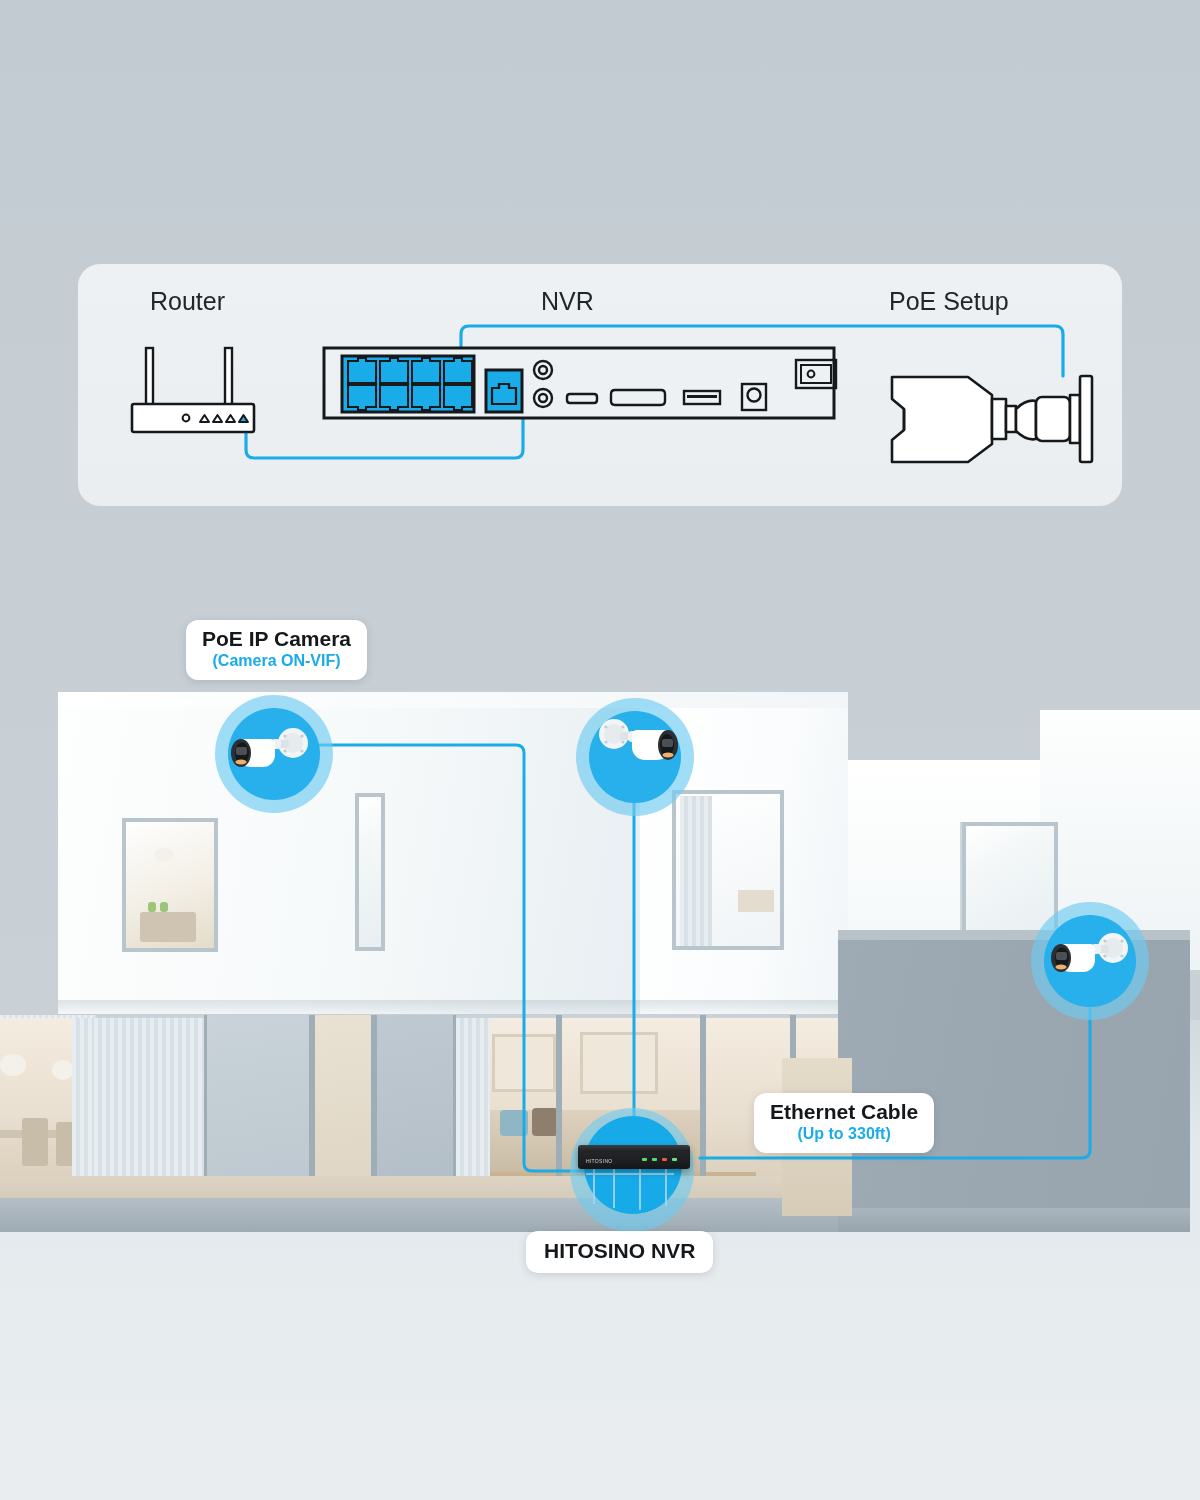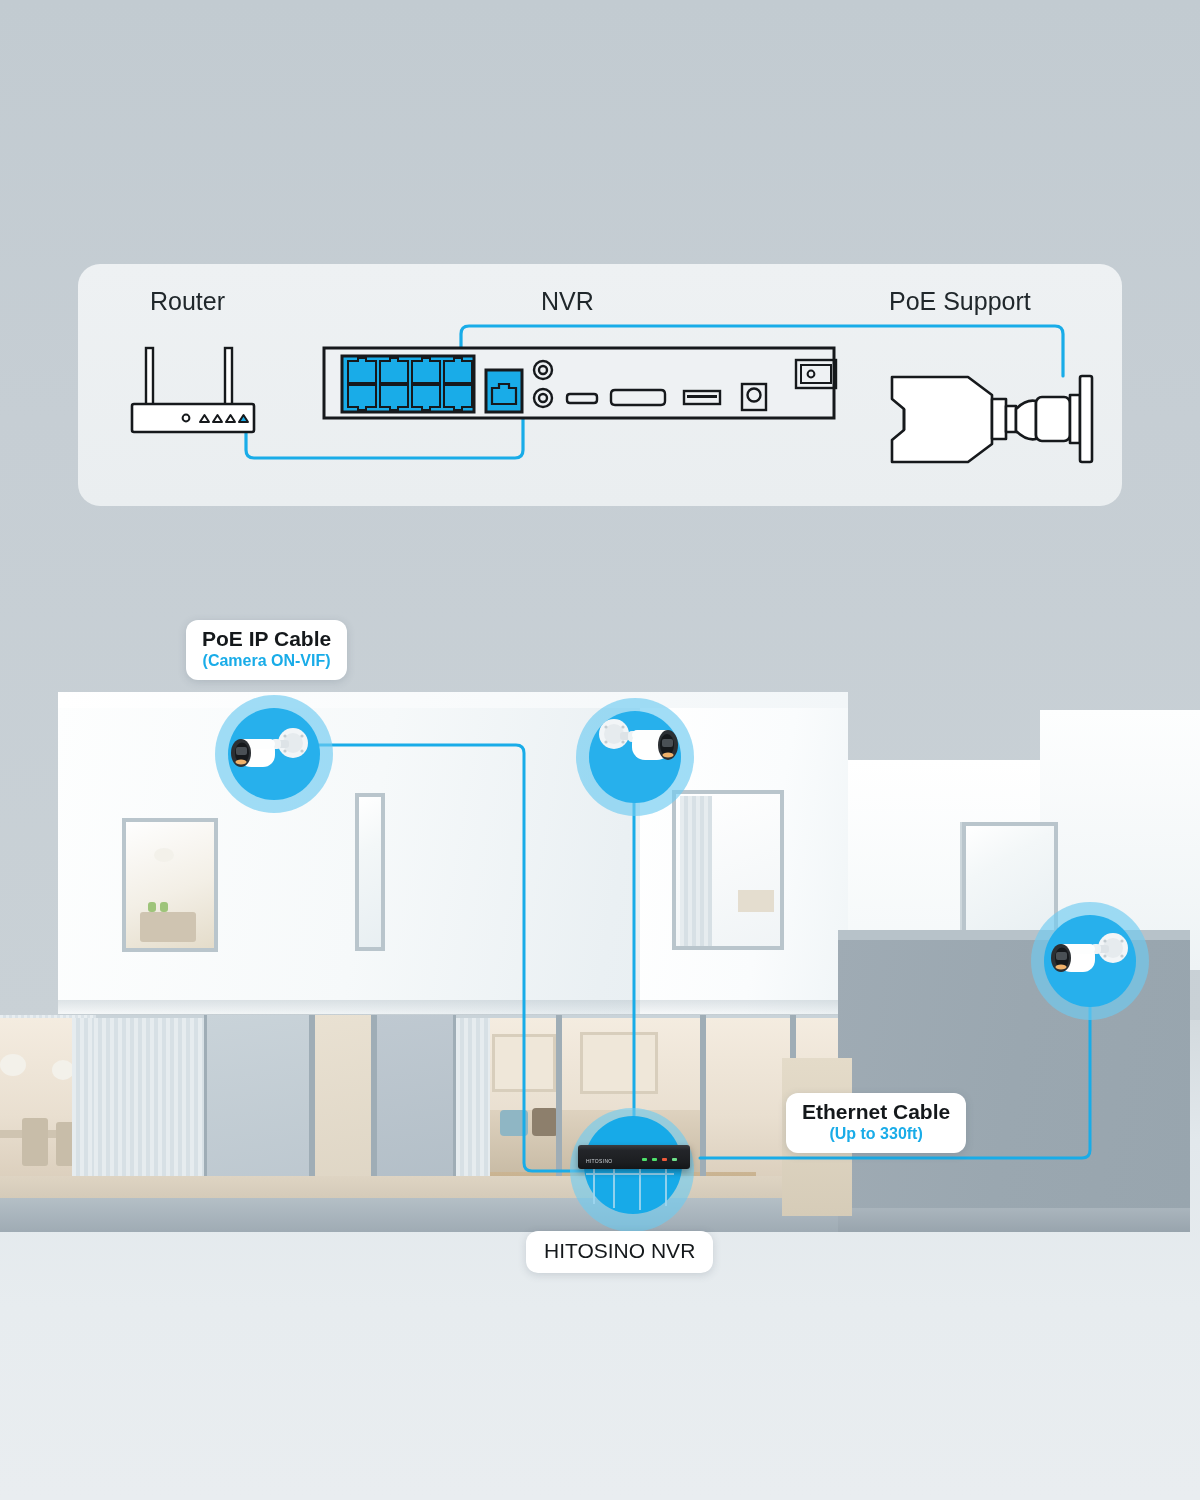--- a/index.html
+++ b/index.html
@@ -178,36 +178,36 @@
     box-shadow:0 2px 9px rgba(60,80,95,.18);
   }
   .pill .t1 {
     font-size:21px; font-weight:bold; color:#14181b; line-height:1.12;
     white-space:nowrap; font-family:"Liberation Sans", sans-serif;
   }
   .pill .t2 {
     font-size:16px; font-weight:bold; color:#19ace8; line-height:1.25;
     white-space:nowrap; font-family:"Liberation Sans", sans-serif;
   }
-  .pill.single .t1 { font-size:21px; font-weight:normal; }
+  .pill.single .t1 { font-size:21px; font-weight:bold; }
 </style>
 </head>
 <body>
 
 <div id="root">
 
   <div class="bg-top"></div>
   <div class="bg-ground"></div>
 
 
   <div class="panel"></div>
 
   <div class="panel-label lbl-router">Router</div>
   <div class="panel-label lbl-nvr">NVR</div>
-  <div class="panel-label lbl-poe-camera" style="left:889px; top:287px;">PoE Support</div>
+  <div class="panel-label lbl-poe-camera" style="left:889px; top:287px;">PoE Setup</div>
 
   <svg class="diagram" viewBox="0 0 1044 242">
 
     <path d="M 383 94 L 383 70 Q 383 62 391 62 L 977 62 Q 985 62 985 70 L 985 112" fill="none" stroke="#19ace8" stroke-width="3.2" stroke-linecap="round"></path>
 
     <path d="M 168 148 L 168 186 Q 168 194 176 194 L 437 194 Q 445 194 445 186 L 445 148" fill="none" stroke="#19ace8" stroke-width="3.2" stroke-linecap="round"></path>
 
     <g>
       <rect x="68" y="84" width="7" height="64" fill="#ffffff" stroke="#16191c" stroke-width="2.4"></rect>
       <rect x="147" y="84" width="7" height="64" fill="#ffffff" stroke="#16191c" stroke-width="2.4"></rect>
@@ -441,25 +441,25 @@
     <div class="nvr-box" style="left:8px; top:37px; width:112px; height:24px;">
       <div class="nvr-brand">HITOSINO</div>
       <div class="nvr-led" style="left:64px; top:13px; background:#4ee06a;"></div>
       <div class="nvr-led" style="left:74px; top:13px; background:#4ee06a;"></div>
       <div class="nvr-led" style="left:84px; top:13px; background:#ef5a3a;"></div>
       <div class="nvr-led" style="left:94px; top:13px; background:#6fe08a;"></div>
     </div>
   </div>
 
   <div class="pill" style="left:186px; top:620px;">
-    <div class="t1">PoE IP Cable</div>
+    <div class="t1">PoE IP Camera</div>
     <div class="t2">(Camera ON-VIF)</div>
   </div>
 
-  <div class="pill" style="left:786px; top:1093px;">
+  <div class="pill" style="left:754px; top:1093px;">
     <div class="t1">Ethernet Cable</div>
     <div class="t2">(Up to 330ft)</div>
   </div>
 
   <div class="pill single" style="left:526px; top:1231px; padding:8px 18px 10px 18px;">
     <div class="t1">HITOSINO NVR</div>
   </div>
 
 </div>
 

